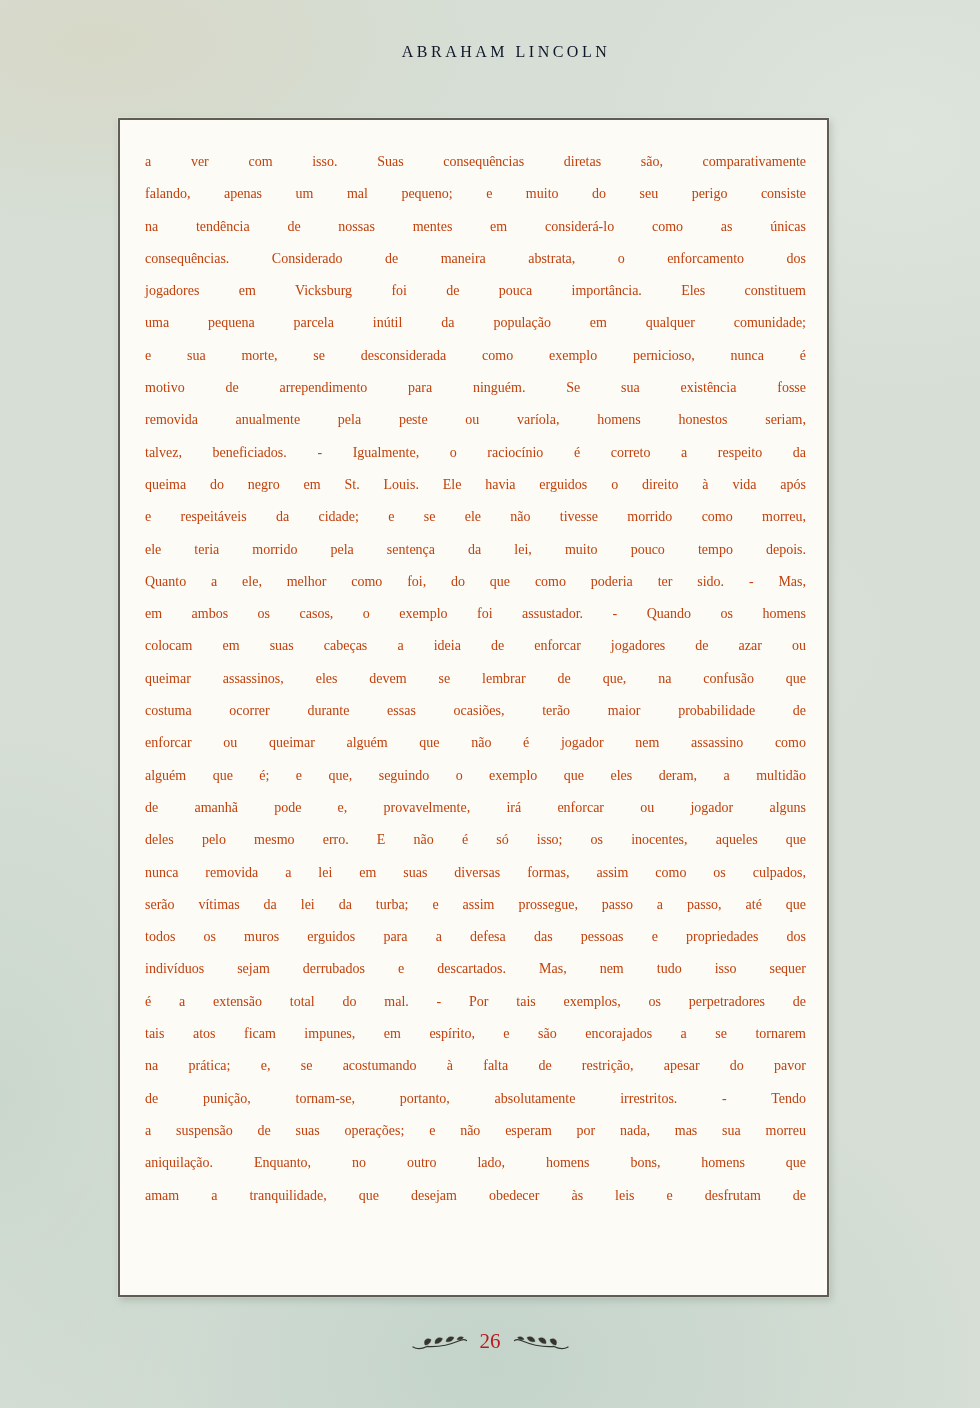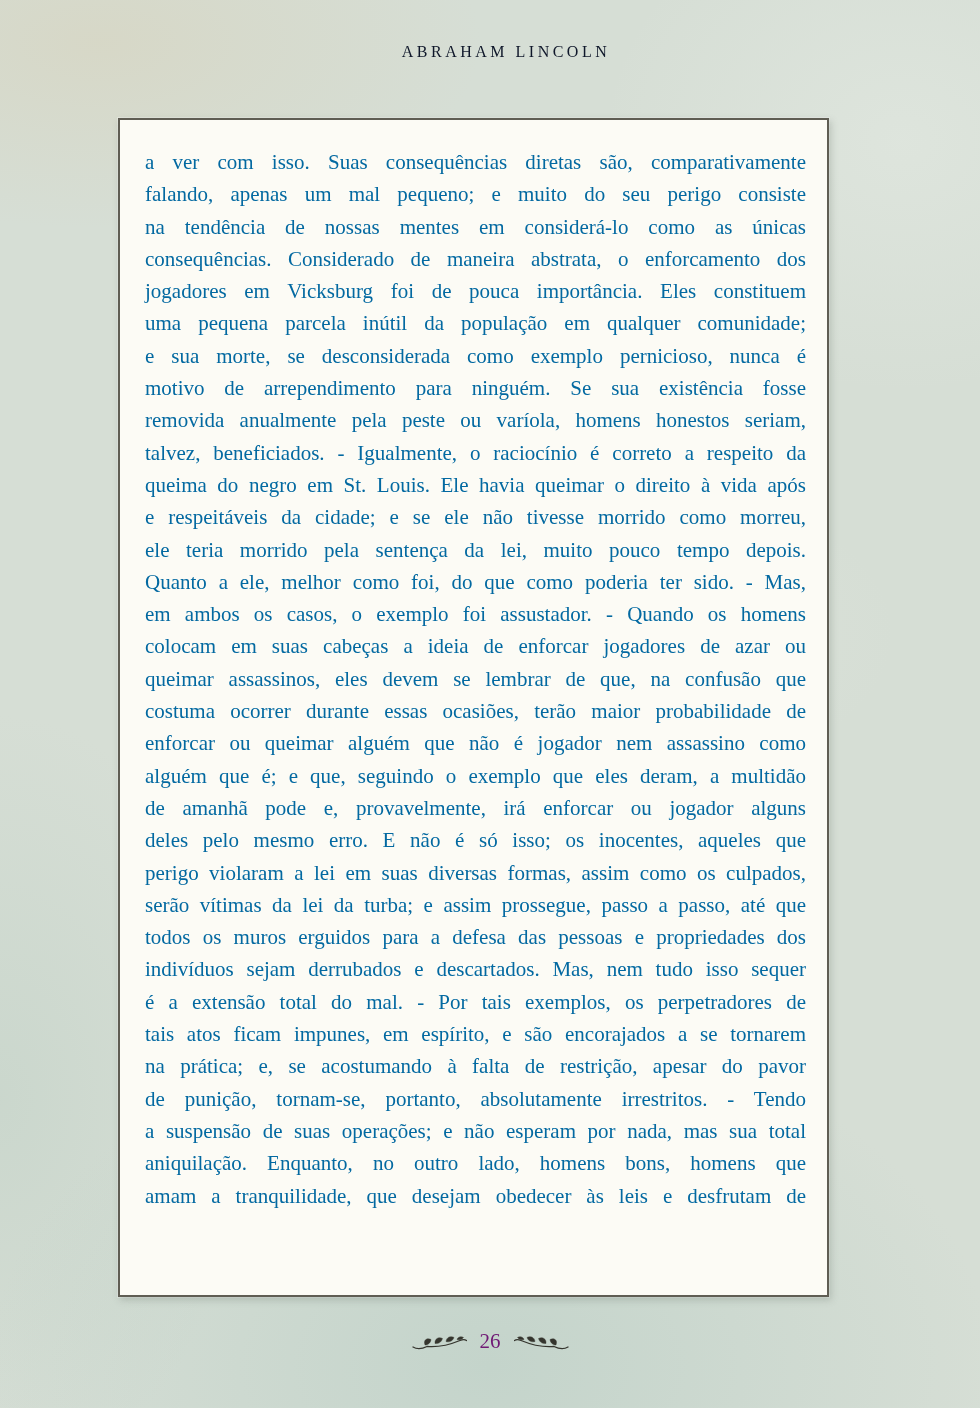--- a/index.html
+++ b/index.html
@@ -23,71 +23,71 @@
     position:absolute; left:118px; top:118px;
     width:711px; height:1179px; box-sizing:border-box;
     border:2px solid #5f5d53; background:#fcfbf5;
     box-shadow:2px 3px 7px rgba(95,105,95,.28), 0 0 0 1px rgba(255,255,255,.30);
     overflow:hidden;
   }
   .text-col {
     position:absolute; left:25px; right:21px; top:26px;
   }
   .body-line {
-    font-size:21px; line-height:32.3px; color:#0369a1;
+    font-size:14px; line-height:32.3px; color:#c2410c;
     text-align:justify; text-align-last:justify;
     -moz-text-align-last:justify;
   }
   .page-footer {
     position:absolute; top:1329px; left:0; width:100%;
     display:flex; justify-content:center; align-items:center; gap:13px;
     color:#33332d;
   }
-  .page-number { font-size:21px; color:#701a75; }
+  .page-number { font-size:21px; color:#b91c1c; }
   .flourish { display:block; }
   .flourish.mirrored { transform:scaleX(-1); }
 </style>
 </head>
 <body>
 
 <div class="running-header">ABRAHAM LINCOLN</div>
 
 <div class="text-frame">
   <div class="text-col">
     <div class="body-line">a ver com isso. Suas consequências diretas são, comparativamente</div>
     <div class="body-line">falando, apenas um mal pequeno; e muito do seu perigo consiste</div>
     <div class="body-line">na tendência de nossas mentes em considerá-lo como as únicas</div>
     <div class="body-line">consequências. Considerado de maneira abstrata, o enforcamento dos</div>
     <div class="body-line">jogadores em Vicksburg foi de pouca importância. Eles constituem</div>
     <div class="body-line">uma pequena parcela inútil da população em qualquer comunidade;</div>
     <div class="body-line">e sua morte, se desconsiderada como exemplo pernicioso, nunca é</div>
     <div class="body-line">motivo de arrependimento para ninguém. Se sua existência fosse</div>
     <div class="body-line">removida anualmente pela peste ou varíola, homens honestos seriam,</div>
     <div class="body-line">talvez, beneficiados. - Igualmente, o raciocínio é correto a respeito da</div>
-    <div class="body-line">queima do negro em St. Louis. Ele havia queimar o direito à vida após</div>
+    <div class="body-line">queima do negro em St. Louis. Ele havia erguidos o direito à vida após</div>
     <div class="body-line">e respeitáveis da cidade; e se ele não tivesse morrido como morreu,</div>
     <div class="body-line">ele teria morrido pela sentença da lei, muito pouco tempo depois.</div>
     <div class="body-line">Quanto a ele, melhor como foi, do que como poderia ter sido. - Mas,</div>
     <div class="body-line">em ambos os casos, o exemplo foi assustador. - Quando os homens</div>
     <div class="body-line">colocam em suas cabeças a ideia de enforcar jogadores de azar ou</div>
     <div class="body-line">queimar assassinos, eles devem se lembrar de que, na confusão que</div>
     <div class="body-line">costuma ocorrer durante essas ocasiões, terão maior probabilidade de</div>
     <div class="body-line">enforcar ou queimar alguém que não é jogador nem assassino como</div>
     <div class="body-line">alguém que é; e que, seguindo o exemplo que eles deram, a multidão</div>
     <div class="body-line">de amanhã pode e, provavelmente, irá enforcar ou jogador alguns</div>
     <div class="body-line">deles pelo mesmo erro. E não é só isso; os inocentes, aqueles que</div>
-    <div class="body-line">perigo violaram a lei em suas diversas formas, assim como os culpados,</div>
+    <div class="body-line">nunca removida a lei em suas diversas formas, assim como os culpados,</div>
     <div class="body-line">serão vítimas da lei da turba; e assim prossegue, passo a passo, até que</div>
     <div class="body-line">todos os muros erguidos para a defesa das pessoas e propriedades dos</div>
     <div class="body-line">indivíduos sejam derrubados e descartados. Mas, nem tudo isso sequer</div>
     <div class="body-line">é a extensão total do mal. - Por tais exemplos, os perpetradores de</div>
     <div class="body-line">tais atos ficam impunes, em espírito, e são encorajados a se tornarem</div>
     <div class="body-line">na prática; e, se acostumando à falta de restrição, apesar do pavor</div>
     <div class="body-line">de punição, tornam-se, portanto, absolutamente irrestritos. - Tendo</div>
-    <div class="body-line">a suspensão de suas operações; e não esperam por nada, mas sua total</div>
+    <div class="body-line">a suspensão de suas operações; e não esperam por nada, mas sua morreu</div>
     <div class="body-line">aniquilação. Enquanto, no outro lado, homens bons, homens que</div>
     <div class="body-line">amam a tranquilidade, que desejam obedecer às leis e desfrutam de</div>
   </div>
 </div>
 
 <div class="page-footer">
   <svg class="flourish" width="56" height="16" viewBox="0 0 56 16" aria-hidden="true">
     <g fill="#35352e" stroke="#35352e">
       <path d="M2 13 C 6 15.5, 11 15, 16 12.5 C 27 13.5, 38 11, 49 6.5 C 51.5 5.5, 54 5.5, 55.5 6.5" fill="none" stroke-width="1.3" stroke-linecap="round"></path>
       <path d="M14 11 C 12 6, 16 3.5, 20 5.5 C 19.5 9.5, 16.5 11, 14 11 Z" stroke-width="0.4"></path>

